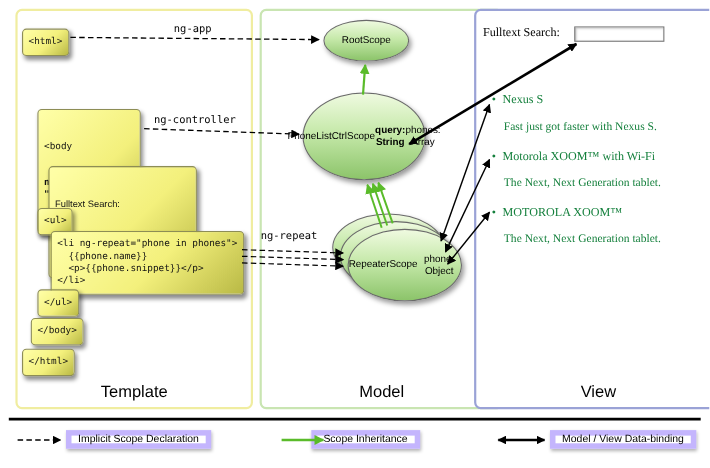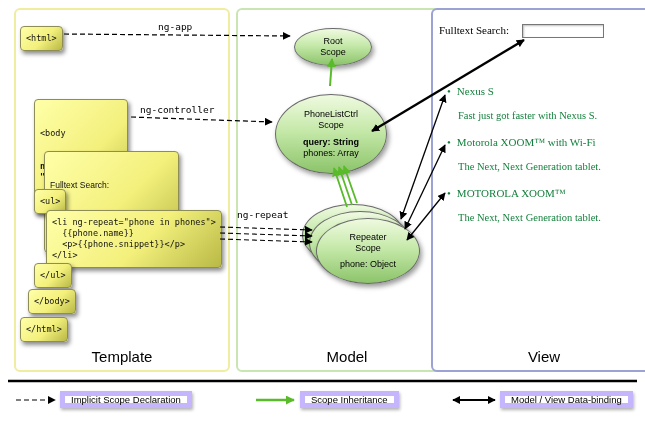--- a/index.html
+++ b/index.html
@@ -22,22 +22,22 @@
     font-family:"DejaVu Sans Mono", monospace; font-size:8.5px; line-height:1.3;
     padding:6px 5px; white-space:pre; color:#111; }
   .blk { display:block; white-space:pre; }
   .bold { font-weight:bold; }
   .sans { font-family:"Liberation Sans", sans-serif; }
 
   
   .ellipse { position:absolute; border-radius:50%;
     background:linear-gradient(180deg,#effae0 0%,#c6e9aa 45%,#8cc46a 100%);
     border:1px solid #6a6a6a; box-shadow:2px 3px 5px rgba(0,0,0,0.4);
-    display:flex; flex-direction:column; align-items:center; justify-content:center;
-    text-align:center; font-size:9px; line-height:1.25; color:#000;margin-top:10px; }
+    display:flex; flex-direction:row; align-items:center; justify-content:center;
+    text-align:center; font-size:9px; line-height:1.25; color:#000; }
   .gap { height:5px; }
 
   .arrow-label { position:absolute; font-family:"DejaVu Sans Mono", monospace;
     font-size:9.5px; color:#000; }
 
   
   .view-search-label { position:absolute; left:439px; top:24px; font-size:11px;
     font-family:"Liberation Serif", serif; }
   .view-input { position:absolute; left:522px; top:24px; width:82px; height:14px;
     border:1px solid #777; background:#fff; box-shadow:inset 1px 1px 2px rgba(0,0,0,0.25);
@@ -132,21 +132,21 @@
     </div>
     <div>
       <div class="vi-title"><span class="bullet">•</span><span>MOTOROLA XOOM™</span></div>
       <div class="vi-desc">The Next, Next Generation tablet.</div>
     </div>
   </div>
 
   <div class="legend-box" style="left:60px">
     <span>Implicit Scope Declaration</span>
   </div>
-  <div class="legend-box" style="left:300px">
+  <div class="legend-box" style="left:283px">
     <span>Scope Inheritance</span>
   </div>
   <div class="legend-box" style="left:500px">
     <span>Model / View Data-binding</span>
   </div>
 
   <svg class="overlay" width="645" height="425" viewBox="0 0 645 425">
     <defs>
       <marker id="ab" viewBox="0 0 10 10" refX="9" refY="5" markerWidth="8" markerHeight="8" orient="auto-start-reverse" markerUnits="userSpaceOnUse">
         <path d="M0,0 L10,5 L0,10 z" fill="#000"></path>

